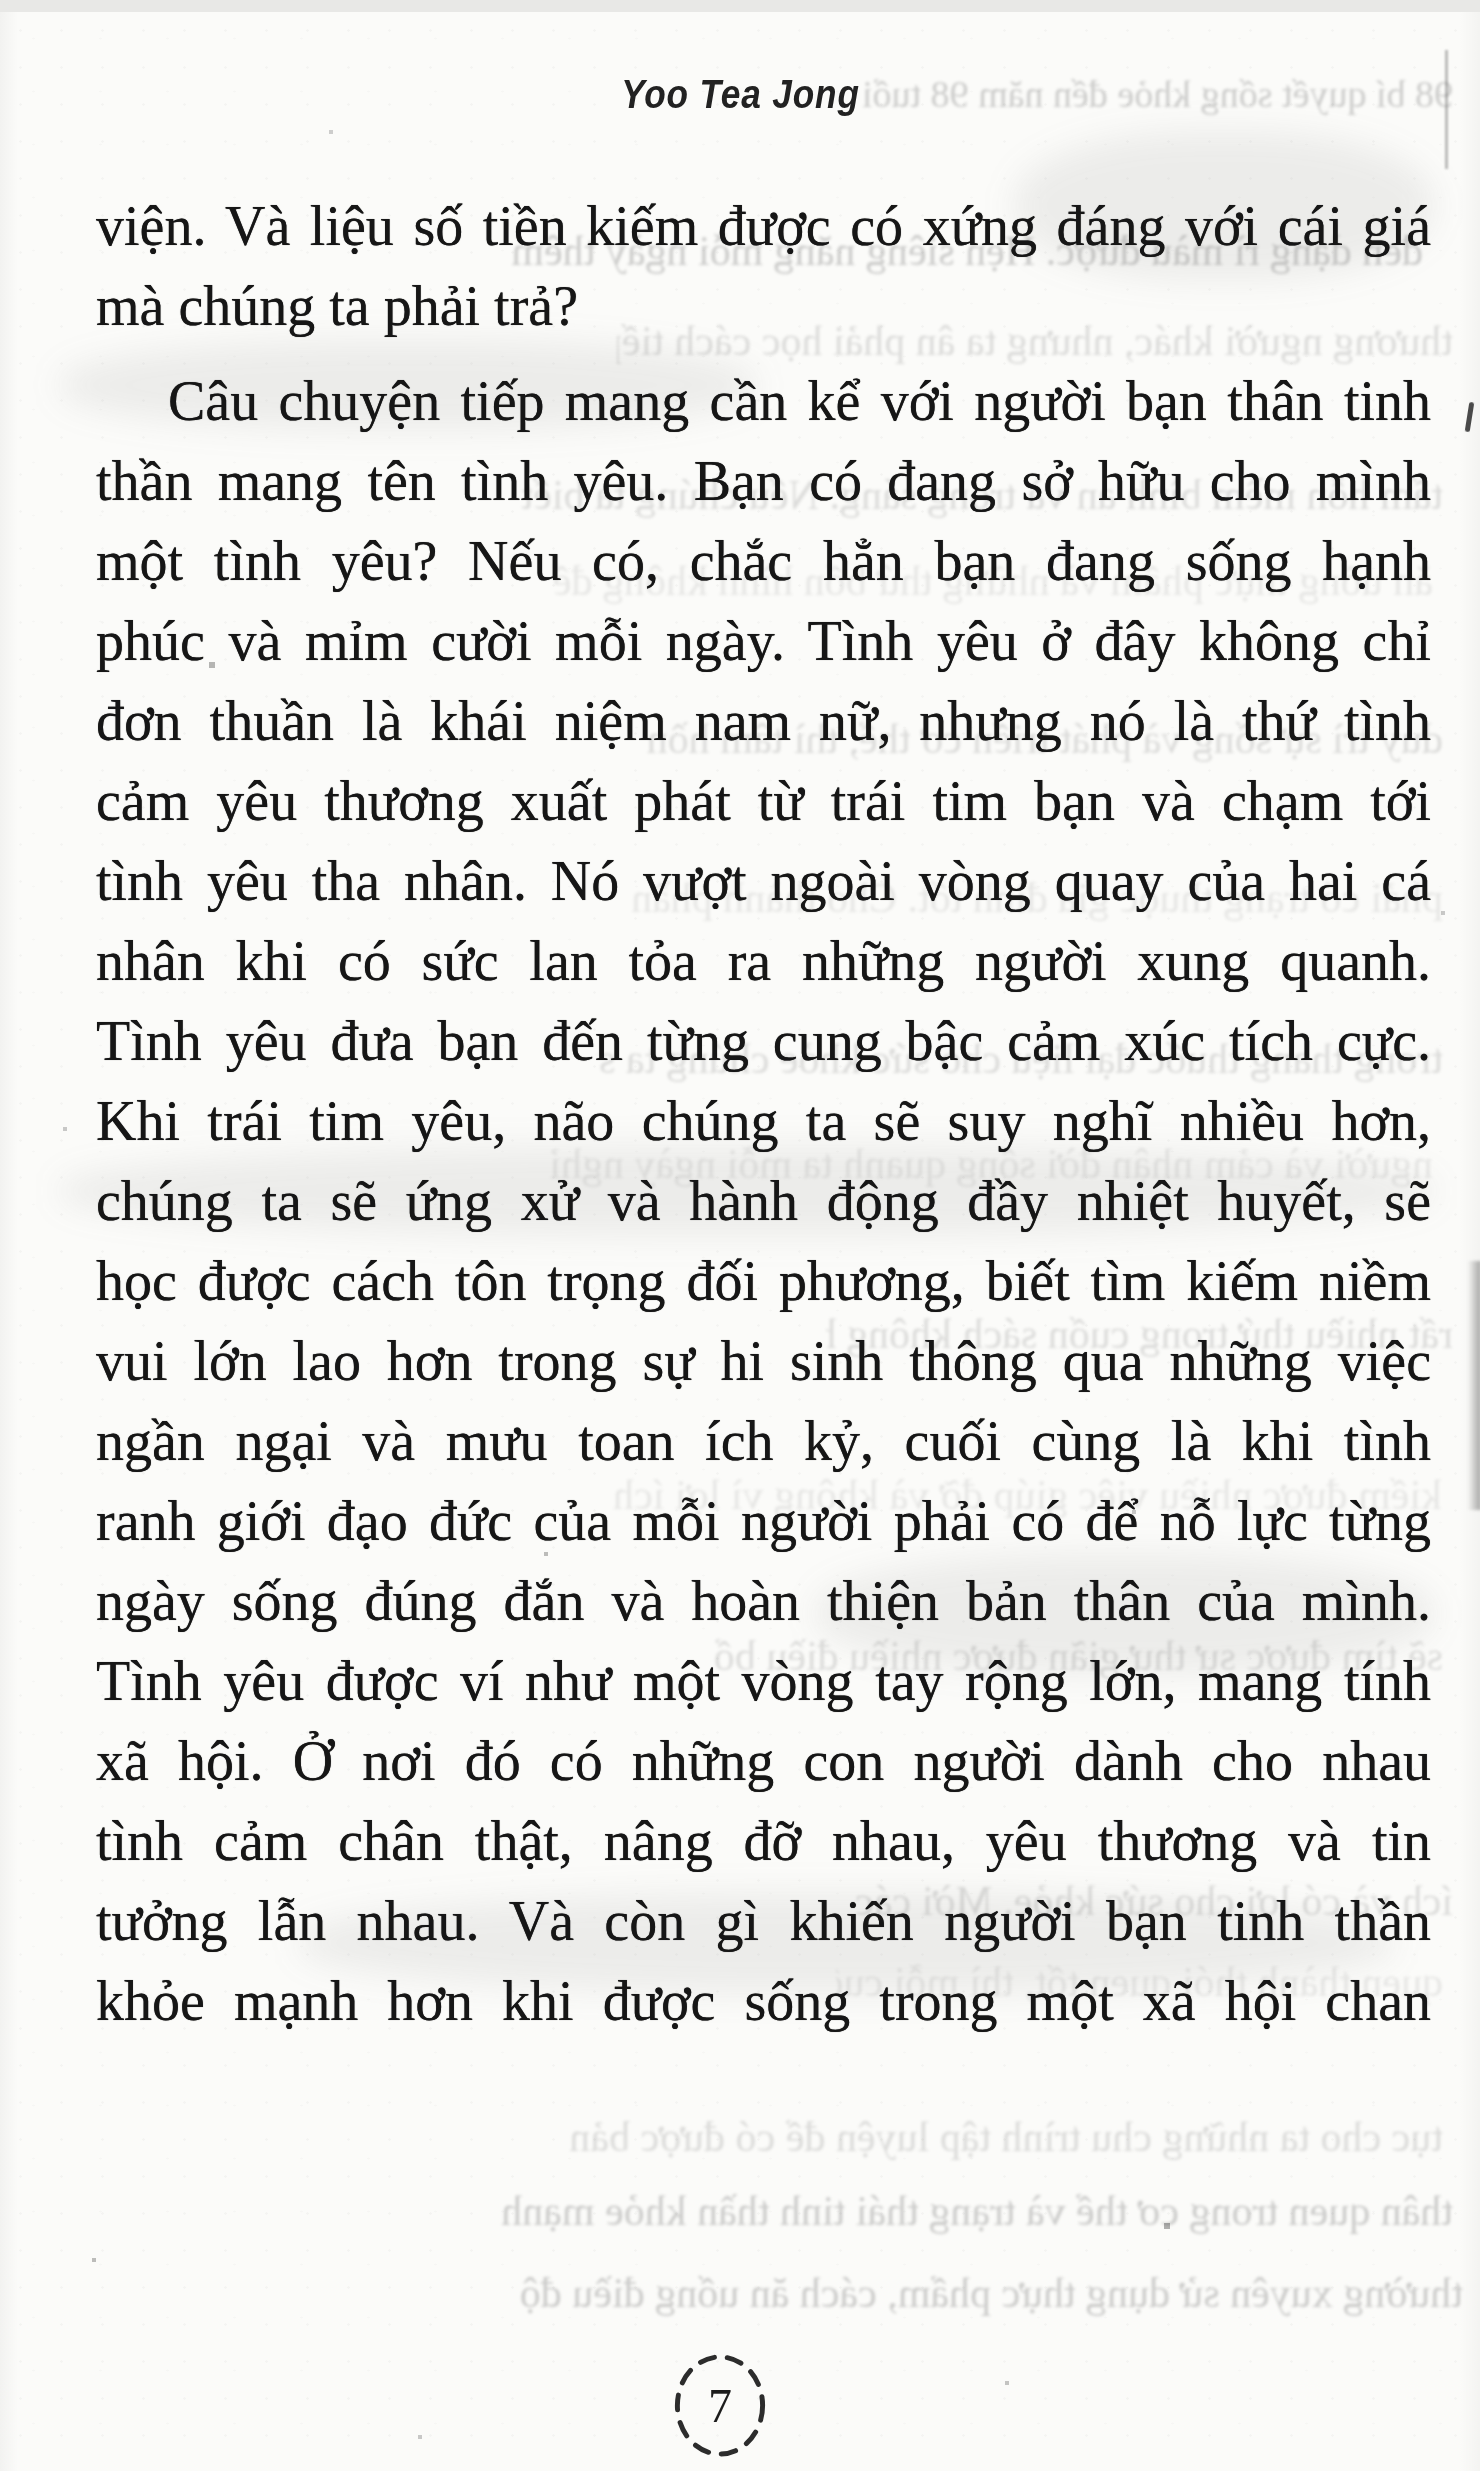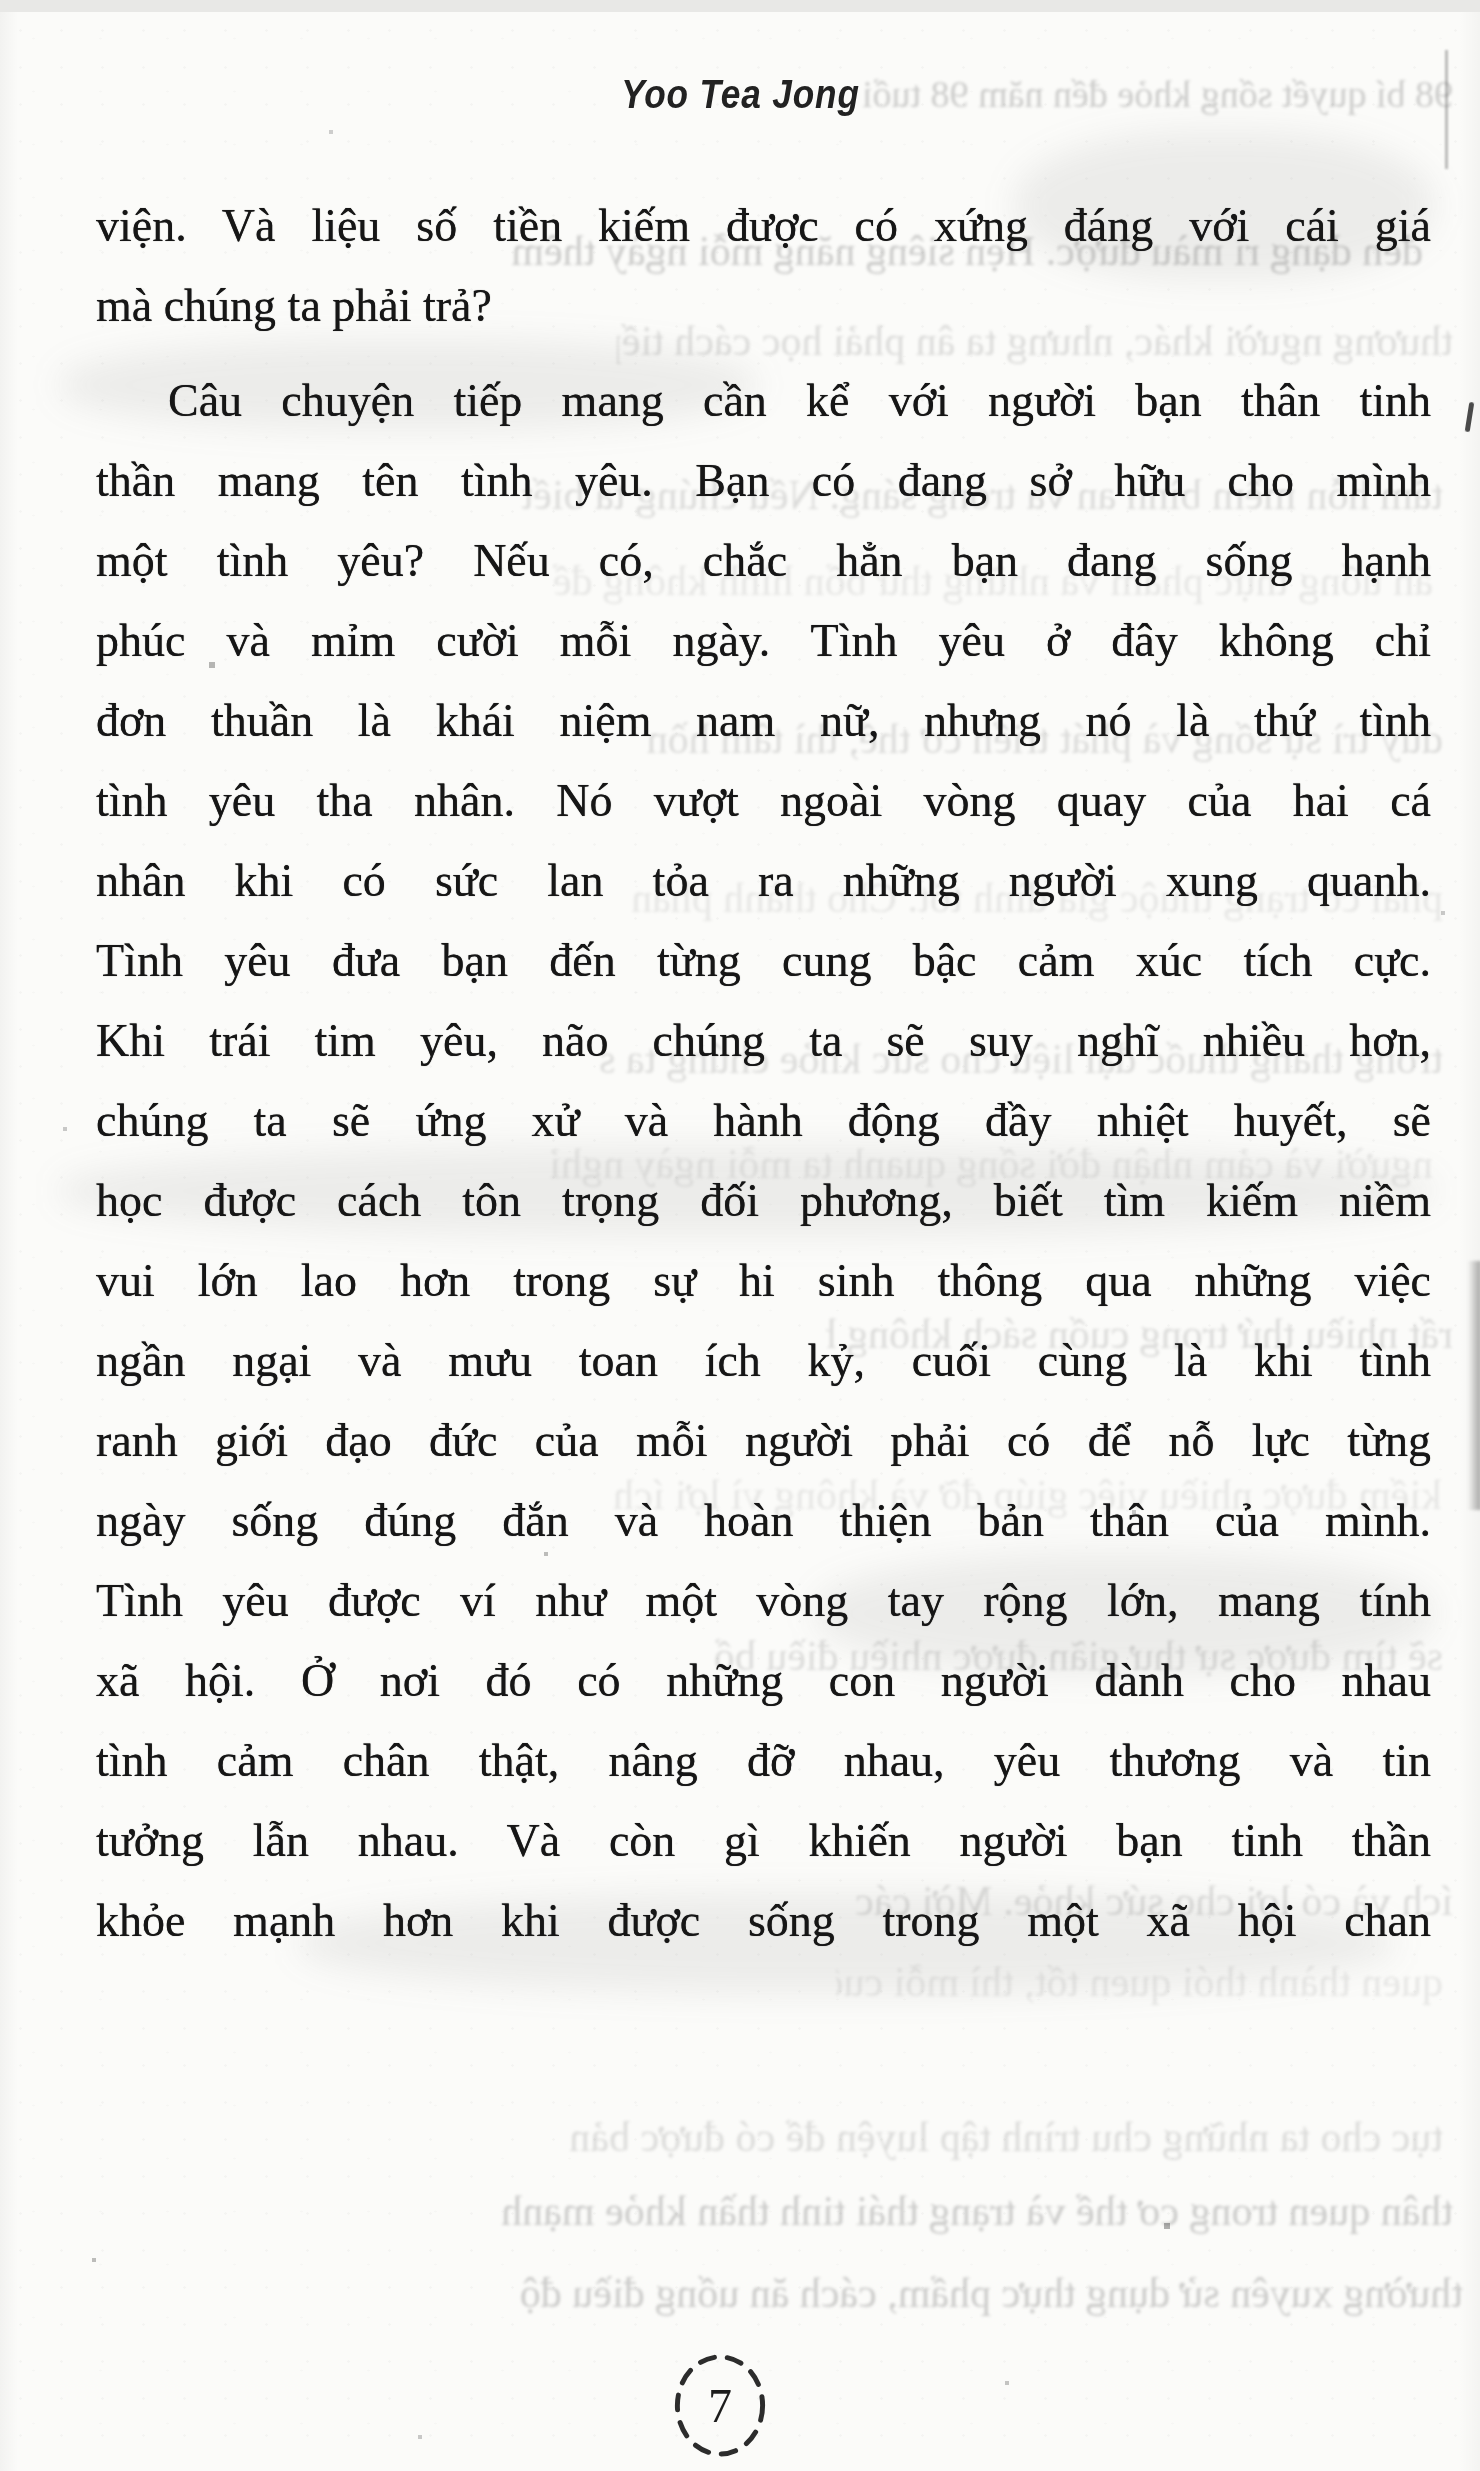--- a/index.html
+++ b/index.html
@@ -28,21 +28,21 @@
     transform:scaleX(.88);
     z-index:3;
   }
   
   .textblock{
     position:absolute;left:96px;top:174px;width:1335px;z-index:2;
   }
   .para{margin:0;padding:0;}
   .para2{margin-top:15px;}
   .tline{
-    height:80px;line-height:80px;font-size:46px;
+    height:80px;line-height:80px;font-size:56px;
     text-align:justify;text-align-last:justify;
     white-space:normal;color:#161616;
     text-shadow:0 0 0.7px rgba(0,0,0,.85);
   }
   .tline.end{text-align-last:left;}
   .tline.ind{text-indent:72px;}
   
   .ghost{
     position:absolute;
     transform:scaleX(-1);
@@ -141,20 +141,21 @@
     <div class="para">
       <div class="tline">viện. Và liệu số tiền kiếm được có xứng đáng với cái giá</div>
       <div class="tline end">mà chúng ta phải trả?</div>
     </div>
     <div class="para para2">
       <div class="tline ind">Câu chuyện tiếp mang cần kể với người bạn thân tinh</div>
       <div class="tline">thần mang tên tình yêu. Bạn có đang sở hữu cho mình</div>
       <div class="tline">một tình yêu? Nếu có, chắc hẳn bạn đang sống hạnh</div>
       <div class="tline">phúc và mỉm cười mỗi ngày. Tình yêu ở đây không chỉ</div>
       <div class="tline">đơn thuần là khái niệm nam nữ, nhưng nó là thứ tình</div>
+      <div class="tline">cảm yêu thương xuất phát từ trái tim bạn và chạm tới</div>
       <div class="tline">tình yêu tha nhân. Nó vượt ngoài vòng quay của hai cá</div>
       <div class="tline">nhân khi có sức lan tỏa ra những người xung quanh.</div>
       <div class="tline">Tình yêu đưa bạn đến từng cung bậc cảm xúc tích cực.</div>
       <div class="tline">Khi trái tim yêu, não chúng ta sẽ suy nghĩ nhiều hơn,</div>
       <div class="tline">chúng ta sẽ ứng xử và hành động đầy nhiệt huyết, sẽ</div>
       <div class="tline">học được cách tôn trọng đối phương, biết tìm kiếm niềm</div>
       <div class="tline">vui lớn lao hơn trong sự hi sinh thông qua những việc</div>
       <div class="tline">ngần ngại và mưu toan ích kỷ, cuối cùng là khi tình</div>
       <div class="tline">ranh giới đạo đức của mỗi người phải có để nỗ lực từng</div>
       <div class="tline">ngày sống đúng đắn và hoàn thiện bản thân của mình.</div>

